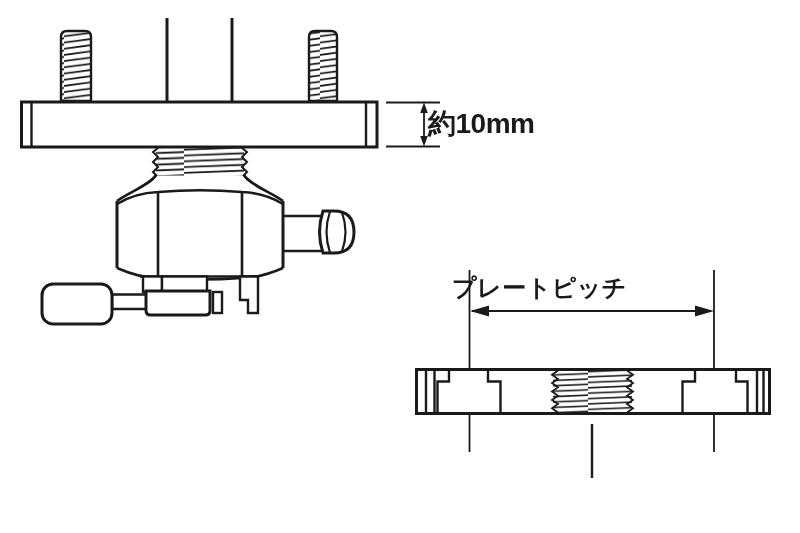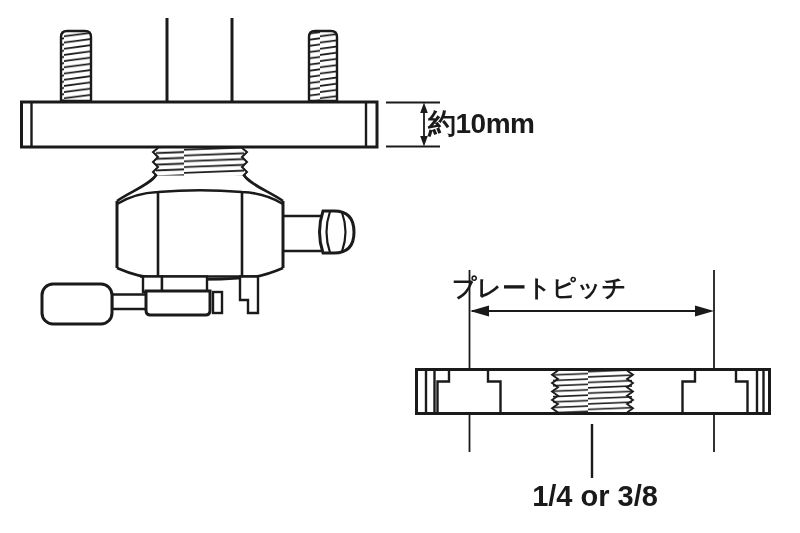--- a/index.html
+++ b/index.html
@@ -153,15 +153,14 @@
       </g>
     </g>
 
     <path d="M592,424 V478" stroke="#1a1a1a" stroke-width="2.4" fill="none"></path>
   </svg>
 
   <div class="dim-label thickness-label">約10mm</div>
 
   <div class="dim-label pitch-label">プレートピッチ</div>
 
-  <div class="dim-label thread-label">1/4 or 3/8</div>
 
 </div>
 
 </body></html>

